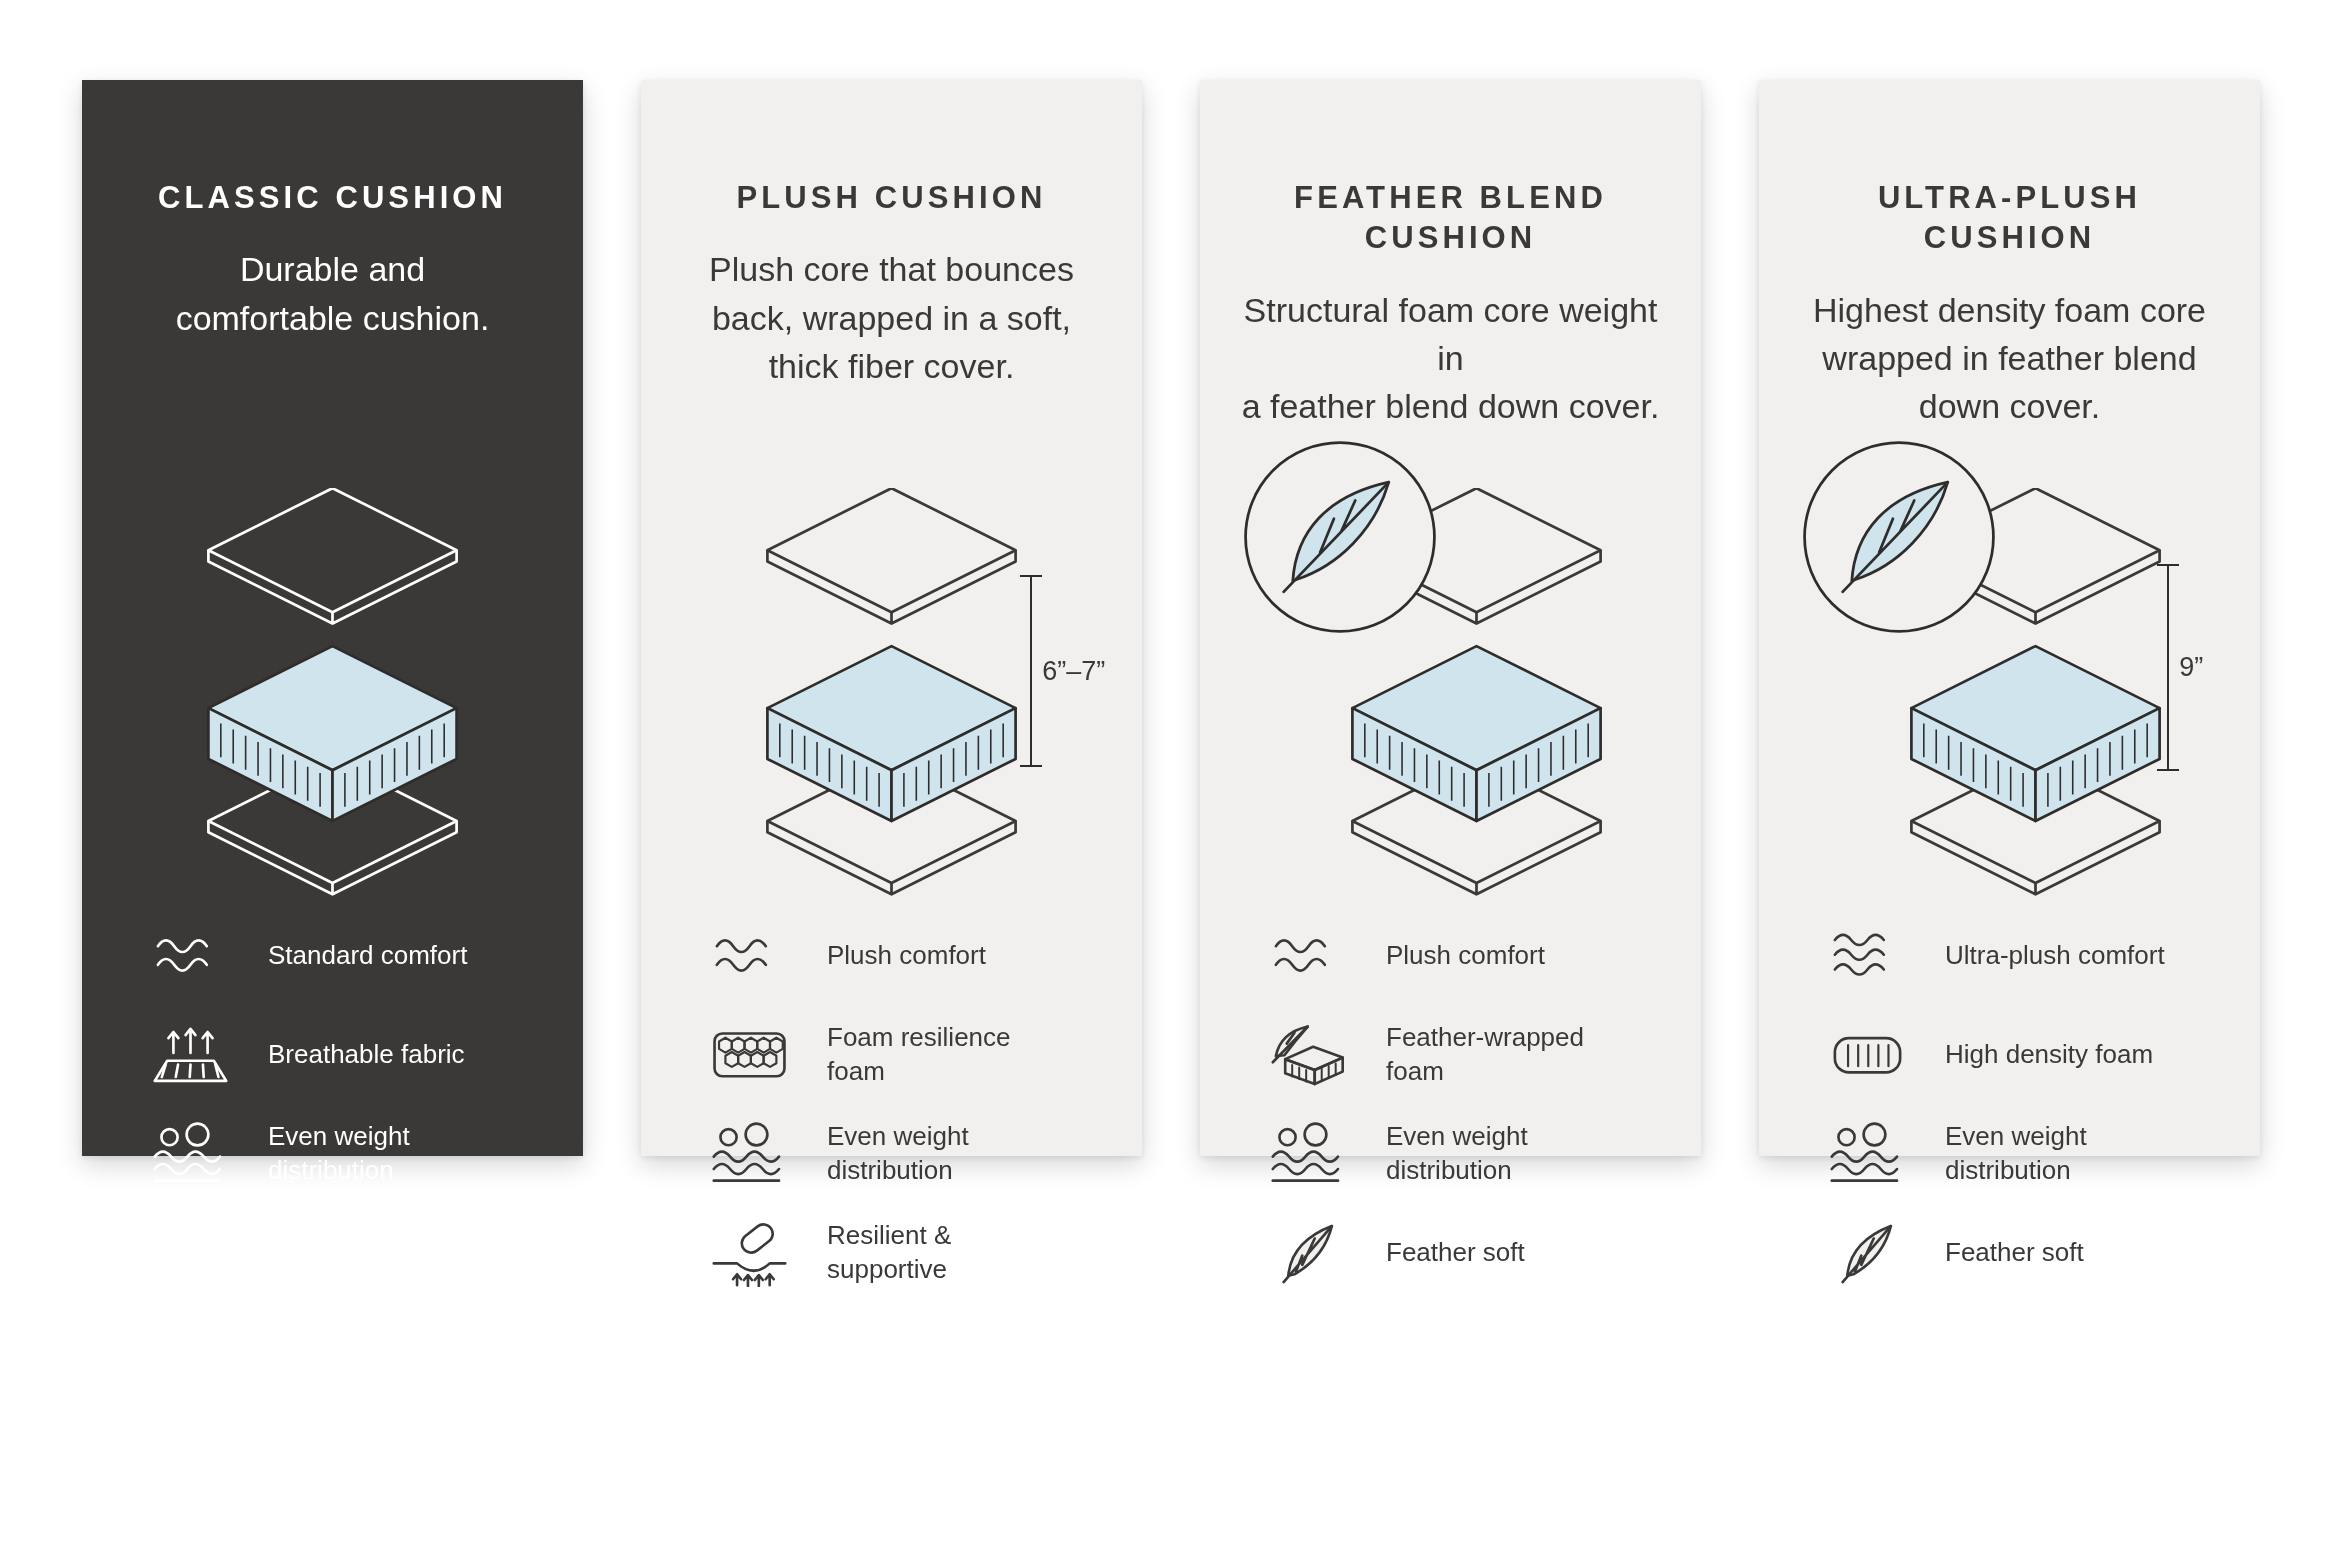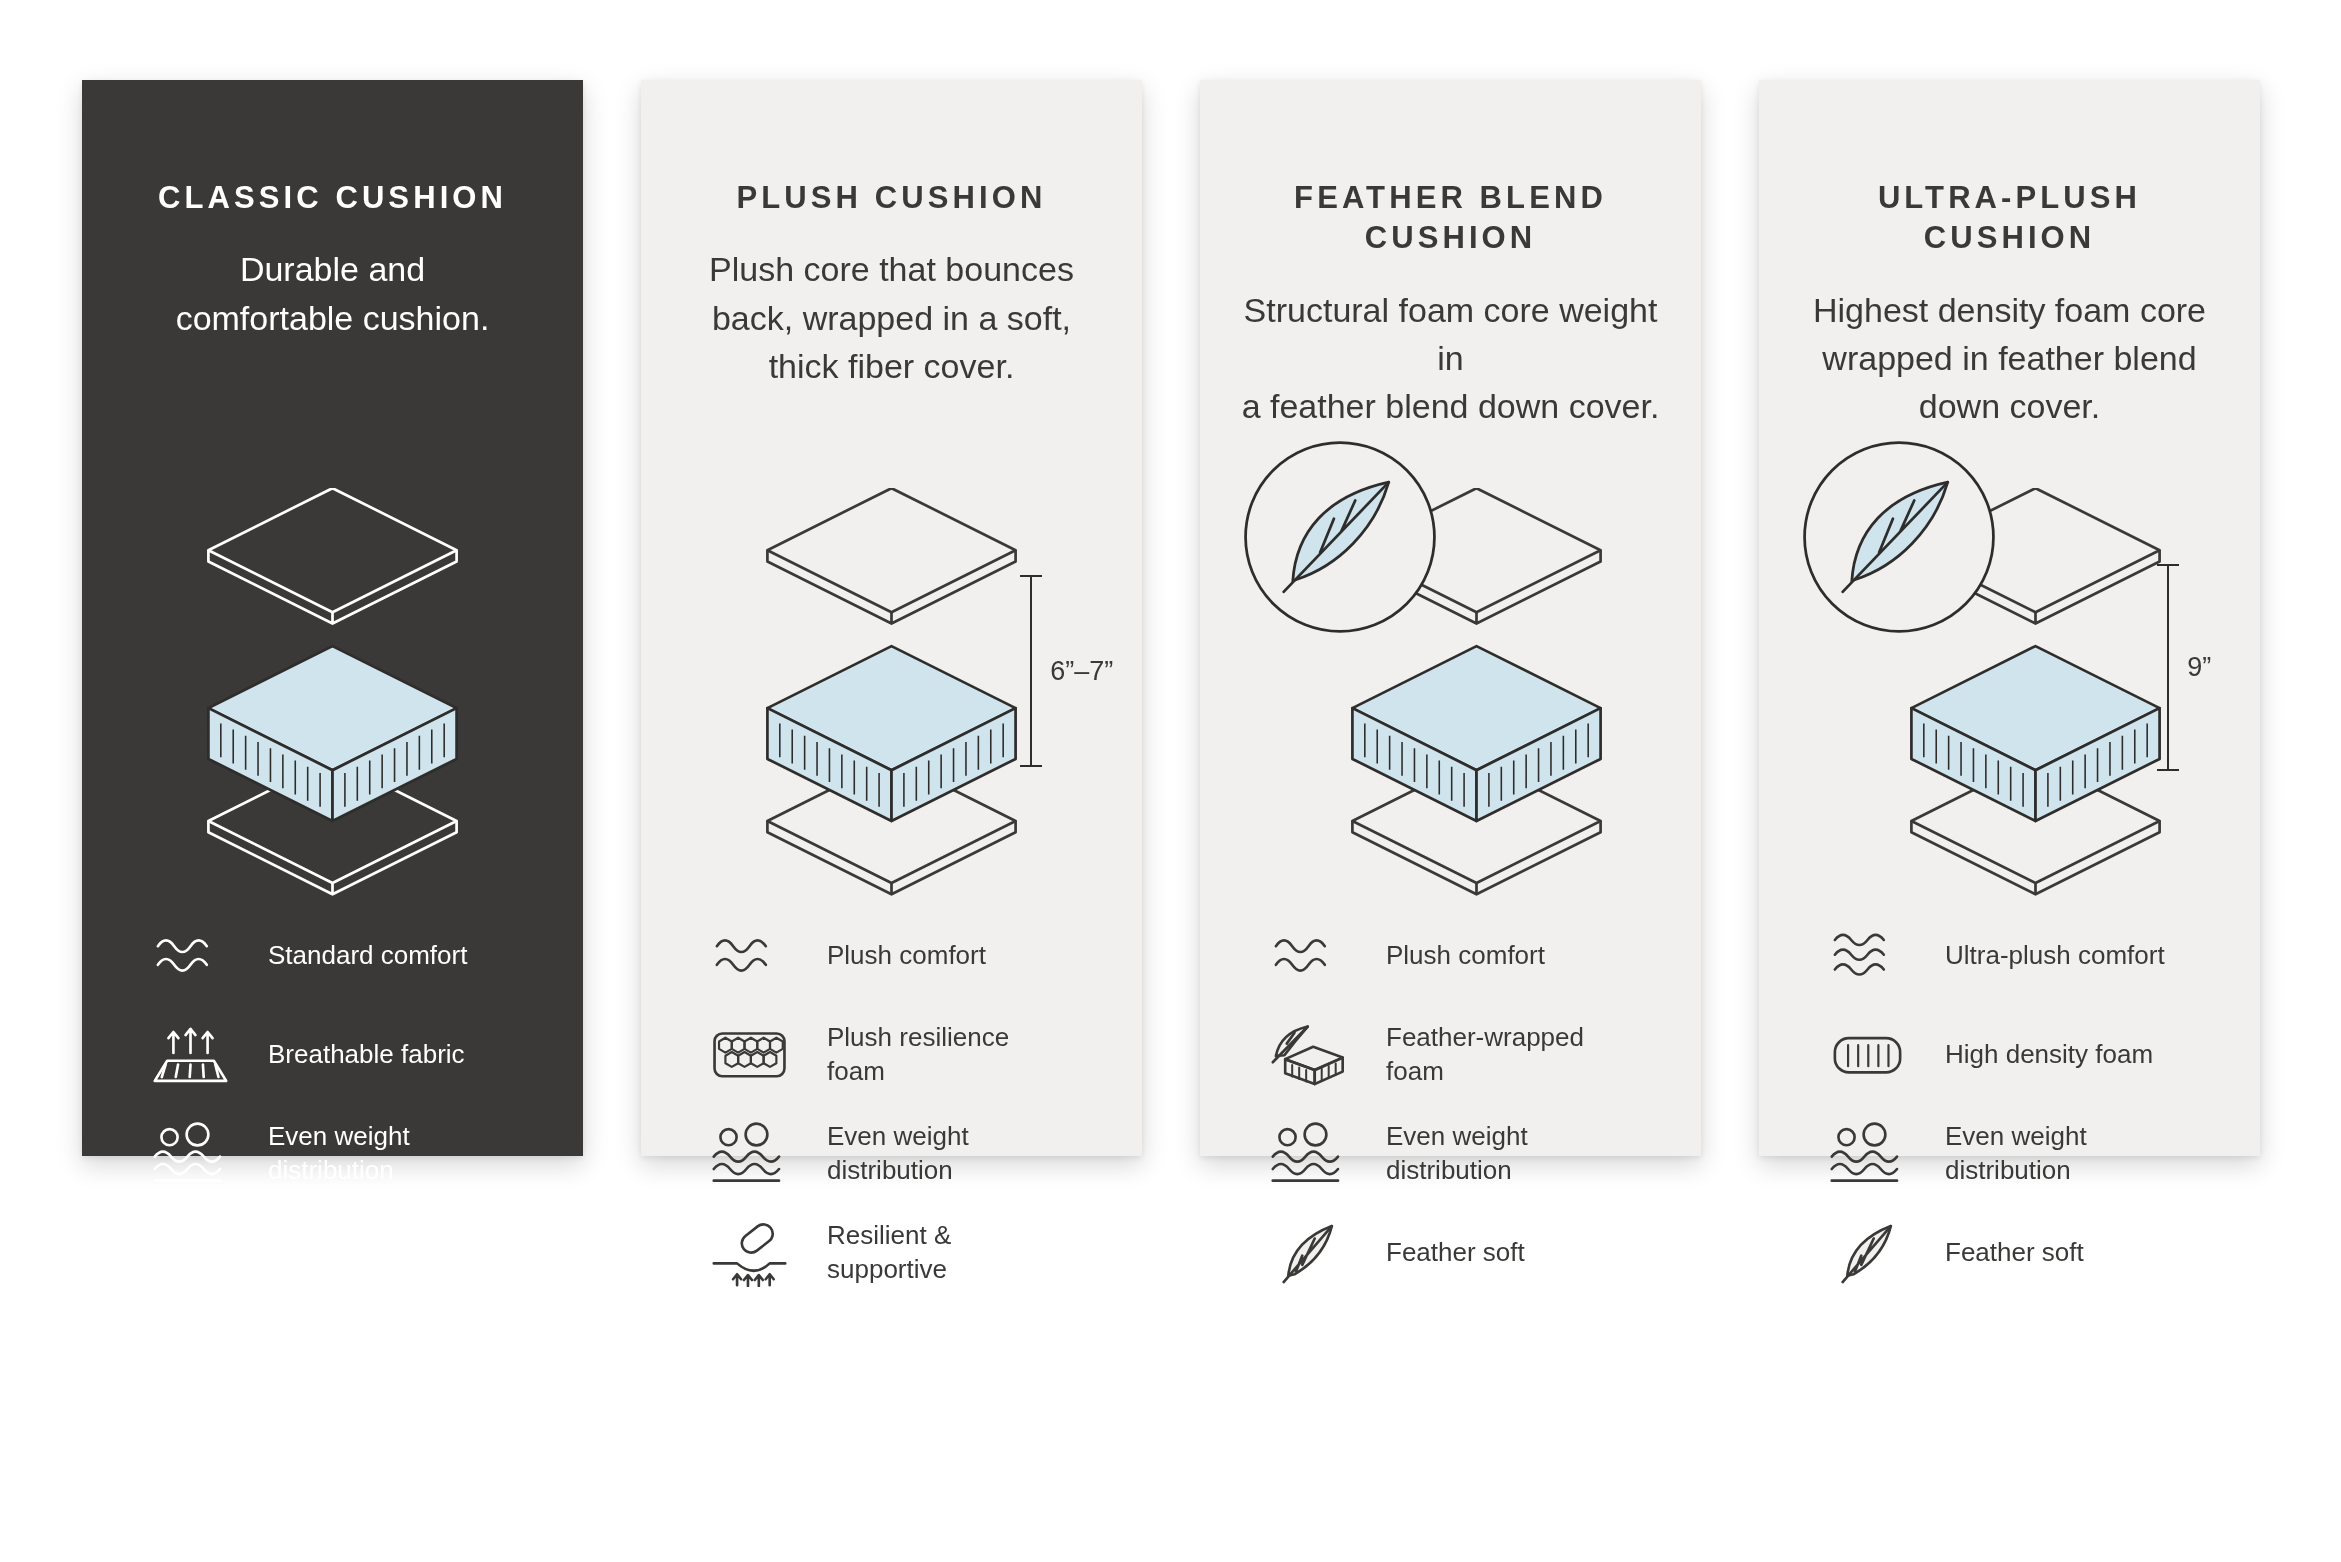--- a/index.html
+++ b/index.html
@@ -22,21 +22,21 @@
     font-size:31px;line-height:1.3;letter-spacing:4.1px;white-space:pre-line;
   }
   .desc{
     margin:27px auto 0;text-align:center;font-size:34px;line-height:1.42;
     white-space:pre-line;max-width:443px;
   }
   .diagram{position:absolute;top:408px;left:0;width:100%;height:513px}
   .cushion{position:absolute;left:70px;top:0;width:361px;height:420px}
   .panel.has-badge .cushion{left:96px}
   .badge{position:absolute;left:41px;top:-50px;width:198px;height:198px}
-  .measure{position:absolute;display:flex;align-items:center;gap:18px}
+  .measure{position:absolute;display:flex;align-items:center;gap:10px}
   .panel.p2 .measure{left:389px;top:87px}
   .panel.p4 .measure{left:408px;top:76px}
   .mline{width:2.3px;height:192px;background:var(--ink);position:relative}
   .panel.p4 .mline{height:207px}
   .mline::before,.mline::after{content:"";position:absolute;left:-10px;width:22px;height:2.3px;background:var(--ink)}
   .mline::before{top:0}
   .mline::after{bottom:0}
   .mlabel{font-size:27px;color:#3a3938;white-space:nowrap}
   .features{position:absolute;left:65px;right:9.3px;top:841px;list-style:none}
   .feature{display:flex;align-items:center;gap:34px;margin-bottom:30px}
@@ -196,21 +196,21 @@
       <li class="feature">
         <svg class="fi" viewBox="0 0 56 44">
             <use href="#i-waves2"></use>
           </svg>
         <span class="flabel">Plush comfort</span>
       </li>
       <li class="feature">
         <svg class="fi" viewBox="0 0 56 44">
             <use href="#i-honeycomb"></use>
           </svg>
-        <span class="flabel">Plush resilience
+        <span class="flabel">Foam resilience
 foam</span>
       </li>
       <li class="feature">
         <svg class="fi" viewBox="0 0 56 44">
             <use href="#i-weight"></use>
           </svg>
         <span class="flabel">Even weight
 distribution</span>
       </li>
       <li class="feature">

